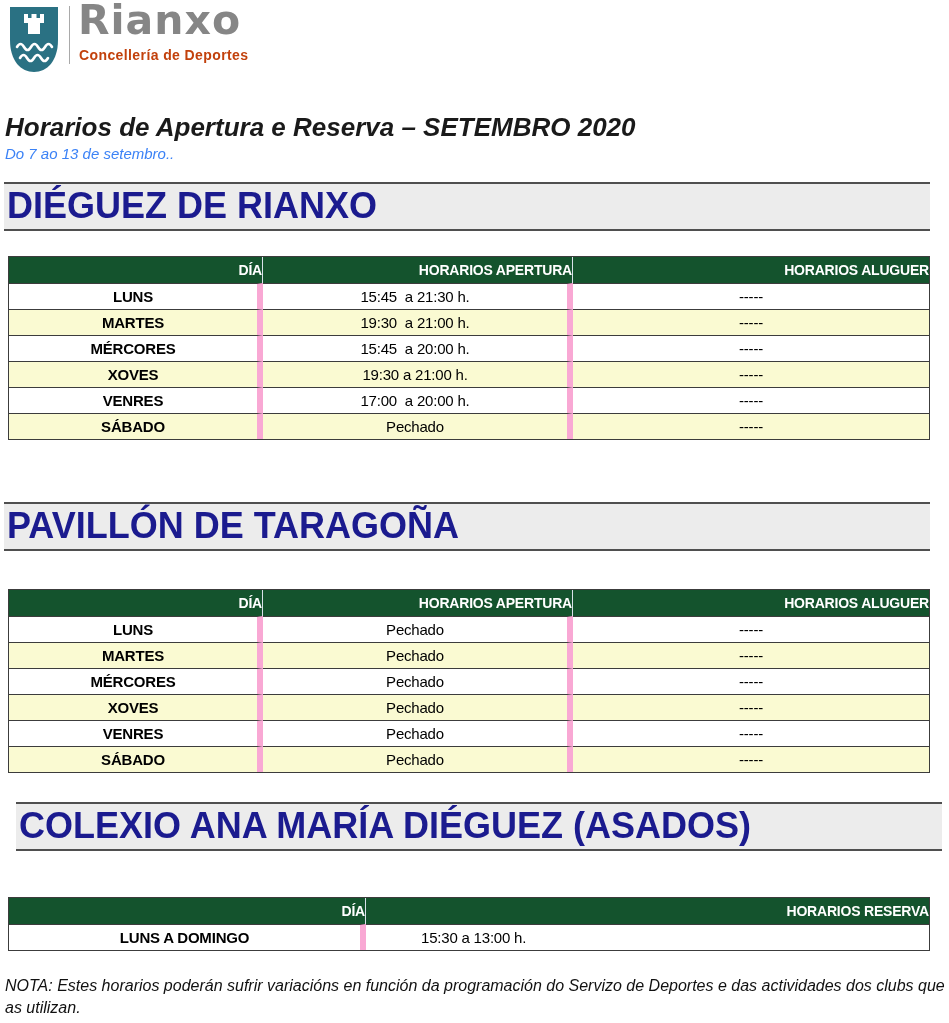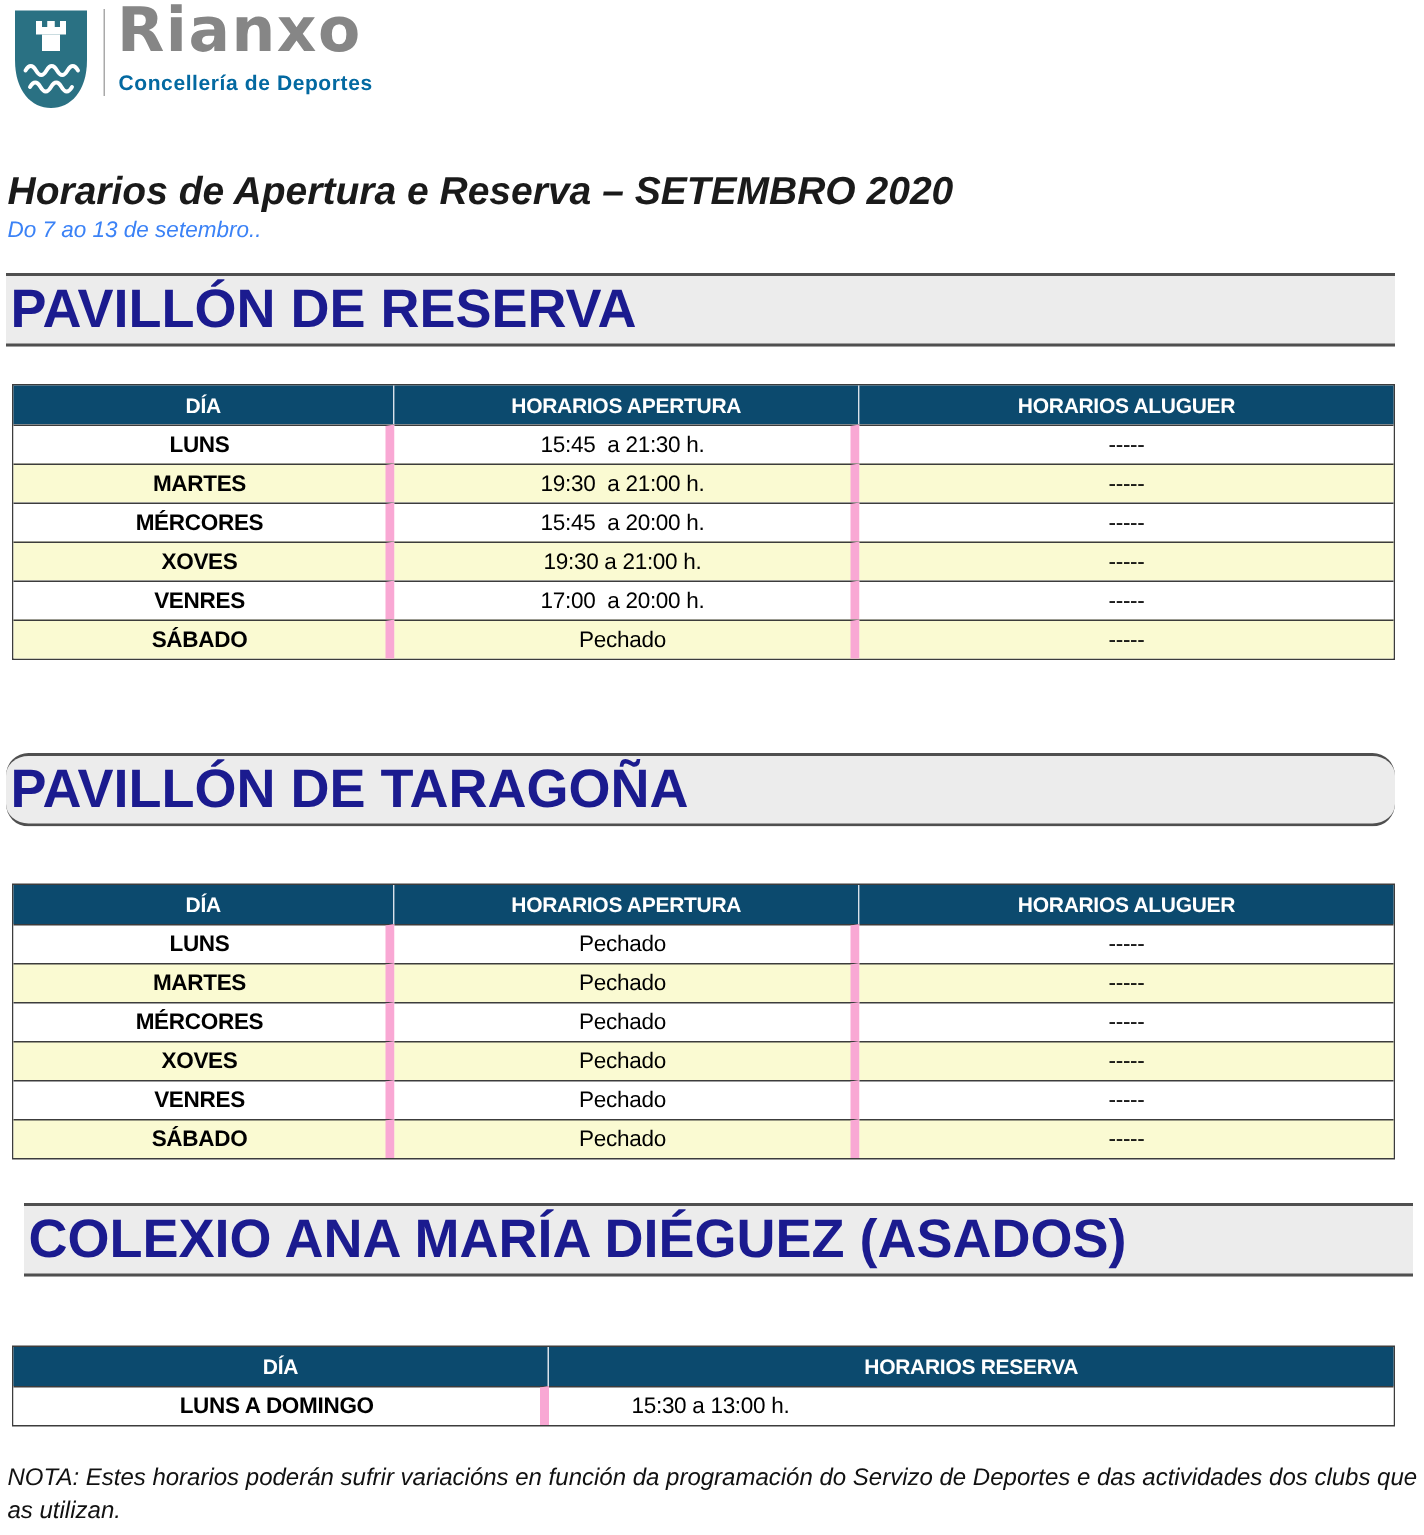--- a/index.html
+++ b/index.html
@@ -12,52 +12,52 @@
   .logo{position:relative;height:76px;}
   .shield{position:absolute;left:8px;top:6px;}
   .logo-divider{position:absolute;left:69px;top:6px;width:1px;height:58px;background:#a9a9a9;}
   .logo-name{
     position:absolute;left:78px;top:-4px;
     font-family:"DejaVu Sans",sans-serif;font-weight:700;font-size:41px;
     letter-spacing:1px;color:#868686;
   }
   .logo-dept{
     position:absolute;left:79px;top:47px;
-    font-weight:700;font-size:14px;letter-spacing:.4px;color:#0369a1;
+    font-weight:700;font-size:14px;letter-spacing:.4px;color:#c2410c;
   }
 
   
   .doc-title{
     margin:36px 0 0 5px;font-style:italic;font-weight:700;font-size:26px;
     line-height:30px;color:#1a1a1a;
   }
   .doc-subtitle{margin:3px 0 0 5px;font-style:italic;font-size:15px;line-height:18px;color:#3b82f6;}
 
   
   .section-heading{
     margin-left:4px;width:926px;box-sizing:border-box;
     background:#ececec;border-top:2px solid #4f4f4f;border-bottom:2px solid #4f4f4f;
     color:#1b1b8f;font-weight:700;font-size:36px;line-height:44px;
     padding:0 0 1px 3px;white-space:nowrap;overflow:hidden;
   }
   .sh1{margin-top:19px;}
-  .sh2{margin-top:62px;border-radius:15px;}
+  .sh2{margin-top:62px;}
   .sh3{margin-top:29px;margin-left:16px;}
 
   
   table.sched{
     border-spacing:0;margin-left:8px;width:920px;table-layout:fixed;
     border:1px solid #3c3c3c;
   }
   .t1{margin-top:25px;}
   .t2{margin-top:38px;}
   .t3{margin-top:46px;}
   table.sched th{
-    background:#0c4a6e;color:#fff;font-weight:700;font-size:14px;
-    height:26px;text-align:center;letter-spacing:-.2px;
+    background:#14532d;color:#fff;font-weight:700;font-size:14px;
+    height:26px;text-align:right;letter-spacing:-.2px;
     border-right:1px solid #d9e1ea;padding:0;margin-left:48px;
   }
   table.sched th:last-child{border-right:none;}
   table.sched td{
     height:25px;text-align:center;font-size:15px;letter-spacing:-.2px;
     border-top:1px solid #3c3c3c;border-right:6px solid #f9a8d4;
     padding:0;white-space:pre;background:#fff;
   }
   table.sched td:last-child{border-right:none;}
   table.sched tbody tr:nth-child(even) td{background:#fafad2;}
@@ -83,21 +83,21 @@
     <path d="M12,52 q3.5,-6 7,0 t7,0 t7,0 t7,0" fill="none" stroke="#ffffff" stroke-width="2.6" stroke-linecap="round"></path>
   </svg>
   <div class="logo-divider"></div>
   <div class="logo-name">Rianxo</div>
   <div class="logo-dept">Concellería de Deportes</div>
 </div>
 
 <div class="doc-title">Horarios de Apertura e Reserva – SETEMBRO 2020</div>
 <div class="doc-subtitle">Do 7 ao 13 de setembro..</div>
 
-<div class="section-heading sh1">PAVILLÓN DE RESERVA</div>
+<div class="section-heading sh1">DIÉGUEZ DE RIANXO</div>
 
 <table class="sched t1">
   <colgroup>
       <col style="width:254px">
       <col style="width:310px">
       <col style="width:356px">
     </colgroup>
   <thead>
     <tr>
       <th>DÍA</th>

